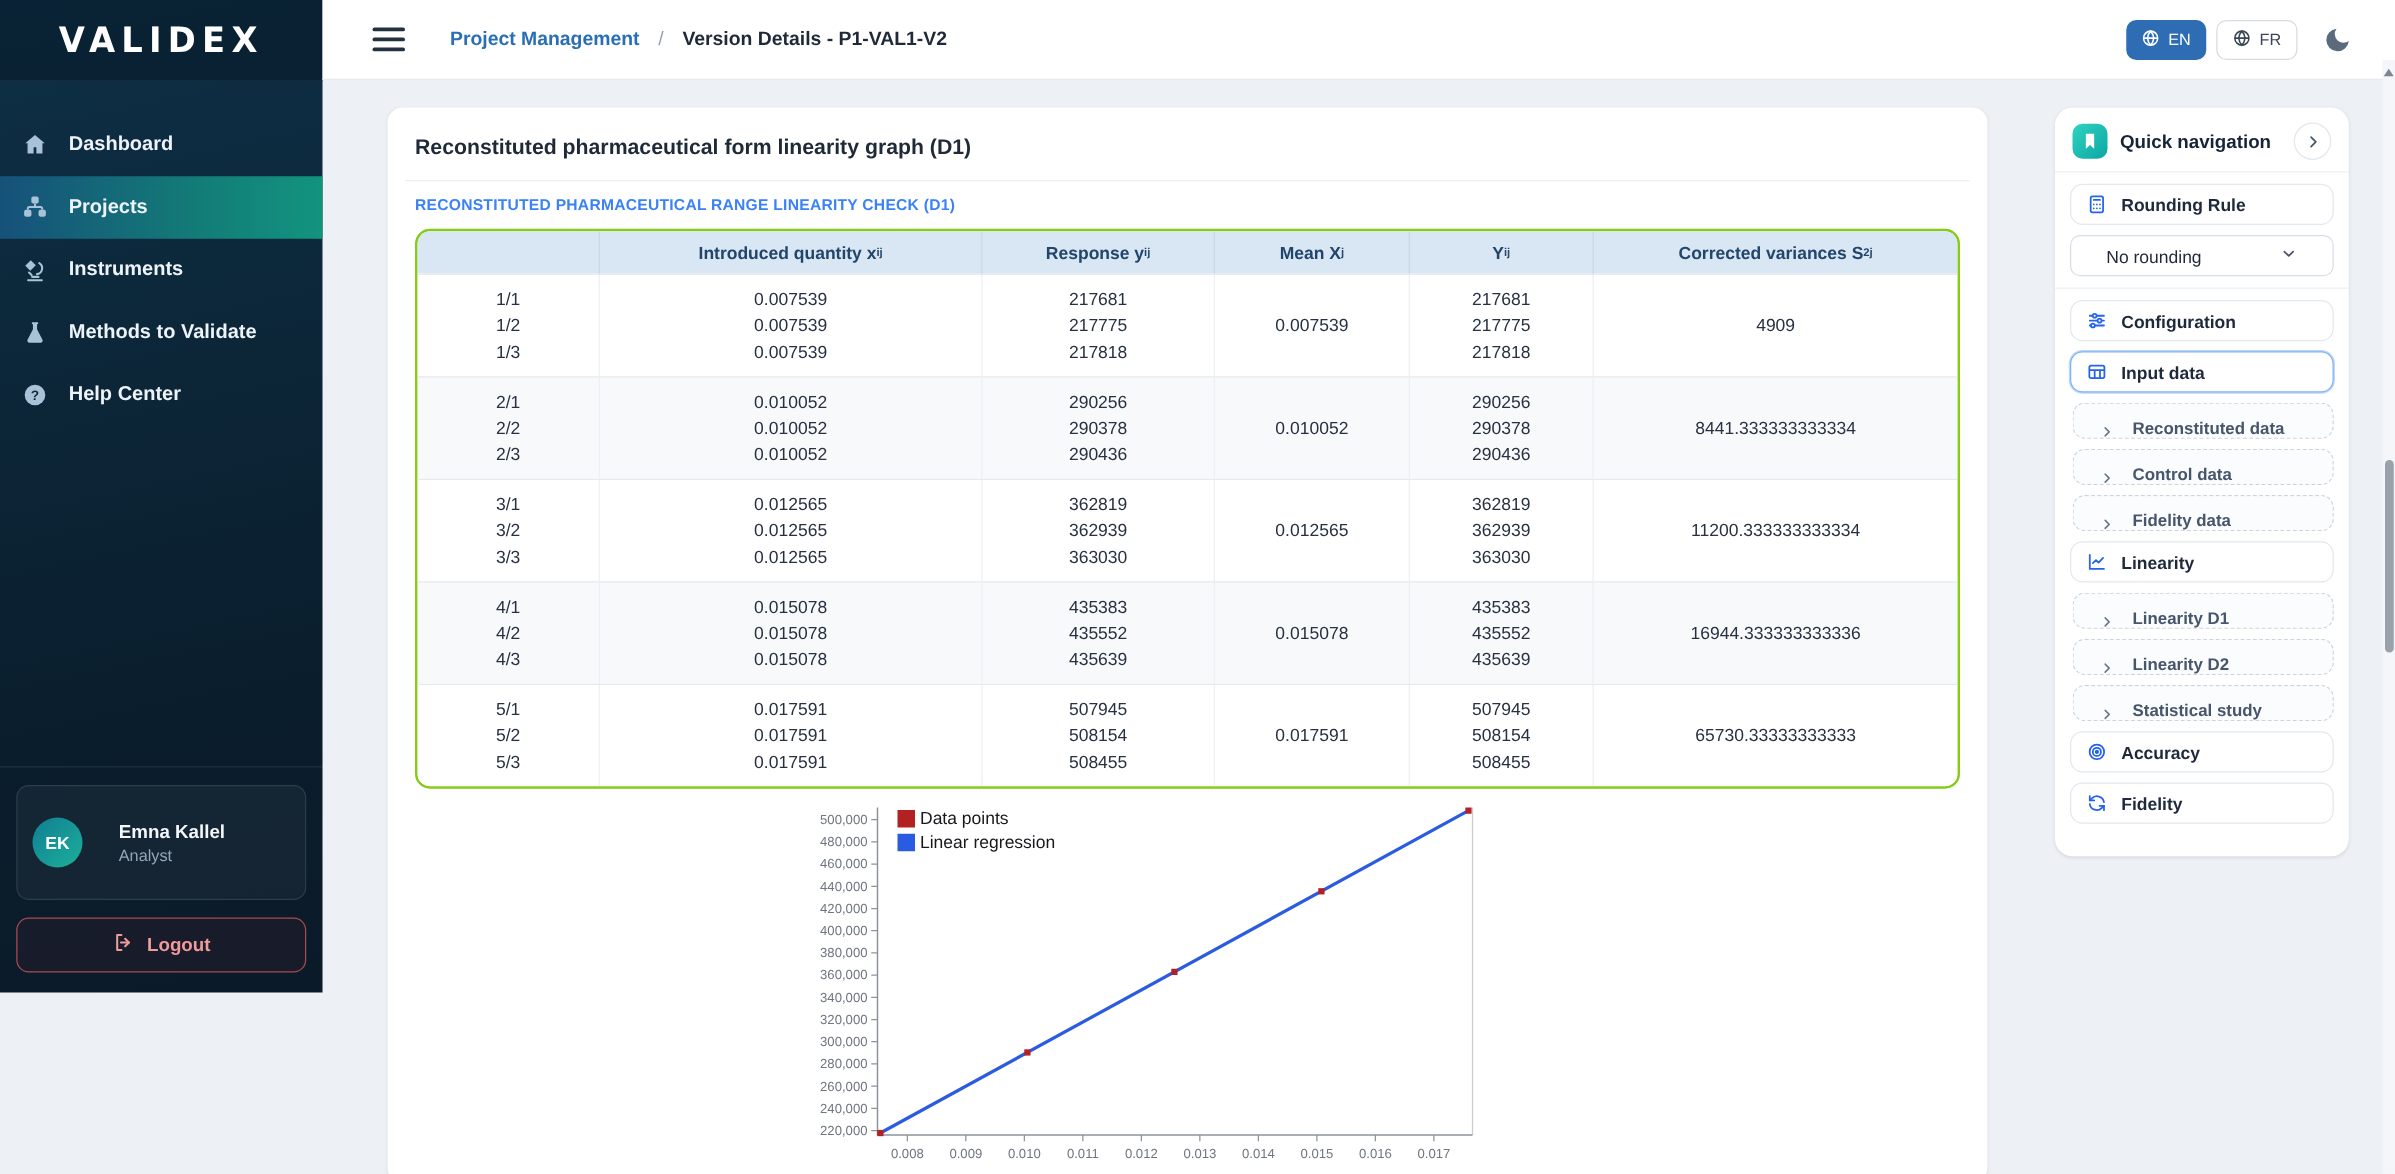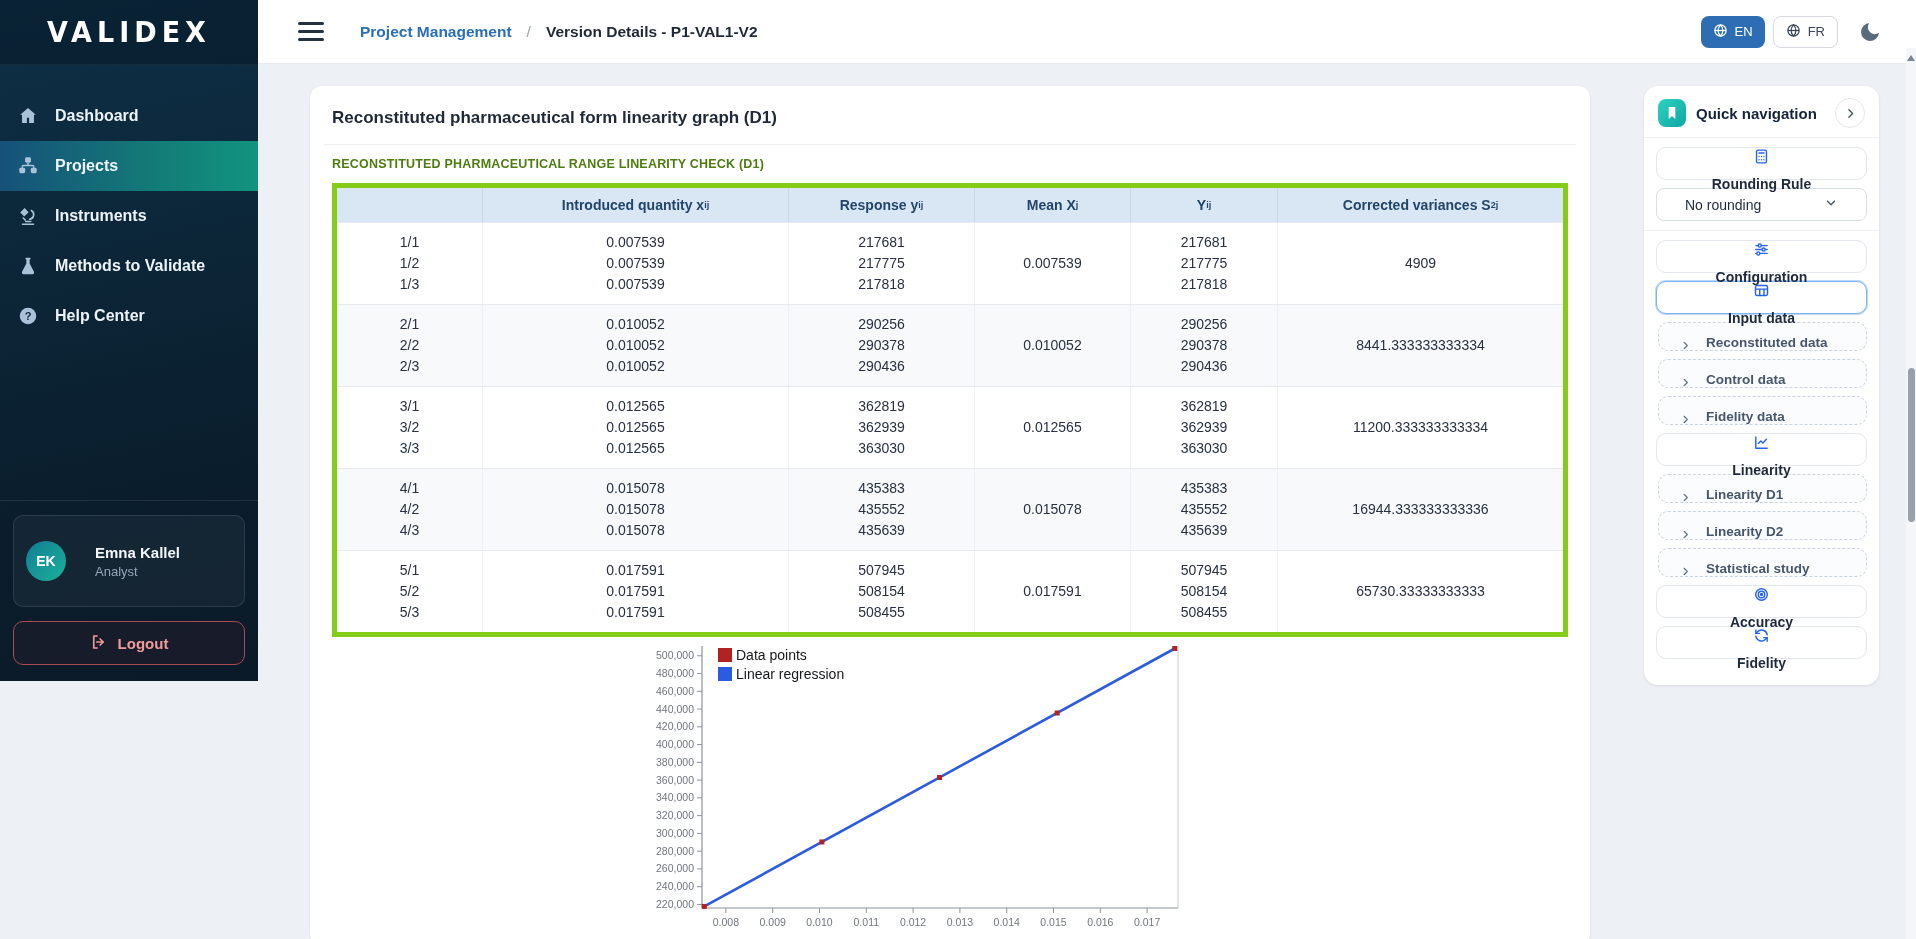--- a/index.html
+++ b/index.html
@@ -1,20 +1,20 @@
 <!DOCTYPE html>
 <html><head>
 <meta charset="utf-8">
 <style>
   * { box-sizing: border-box; margin: 0; padding: 0; }
   html, body { width: 1916px; height: 939px; overflow: hidden;
     font-family: "Liberation Sans", sans-serif; background: #edf1f6; }
 
   
-  .sidebar { position: absolute; left: 0; top: 0; width: 258px; height: 681px;
+  .sidebar { position: absolute; left: 0; top: 0; width: 258px; height: 794px;
     background: linear-gradient(168deg, #0e3047 0%, #0c2638 38%, #0a1d2c 72%, #0b1a28 100%); }
   .logo-box { height: 65px; display: flex; align-items: center; justify-content: center;
     background: rgba(6,24,38,.55); border-bottom: 1px solid rgba(255,255,255,.05); }
   .logo { font-size: 27px; font-weight: 800; letter-spacing: 5px; color: #ffffff;
     font-family: "DejaVu Sans", sans-serif; transform: scaleY(1.04); }
   .nav { padding-top: 26px; }
   .nav-item { height: 50px; display: flex; align-items: center; gap: 16px;
     padding: 0 18px 0 17px; font-size: 16px; font-weight: 600; color: #edf3f9; cursor: pointer; }
   .nav-item .ni { width: 22px; height: 22px; color: #a9c2d8; flex: 0 0 22px; }
   .nav-item .ni svg { width: 100%; height: 100%; }
@@ -51,23 +51,23 @@
   .lang.fr { background: #fff; color: #3a4656; border: 1px solid #d7dbe1; }
   .moon { width: 24px; height: 24px; margin-left: 12px; color: #5b6b7c; cursor: pointer; }
   .moon svg { width: 100%; height: 100%; }
 
   
   .card { position: absolute; left: 310px; top: 86px; width: 1280px; height: 860px;
     background: #fff; border-radius: 12px; box-shadow: 0 1px 3px rgba(16,24,40,.08);
     padding: 16px 14px; }
   .card-title { font-size: 17px; font-weight: 700; color: #1f2937;
     padding: 6px 8px 16px; border-bottom: 1px solid #edf0f3; }
-  .section-label { font-size: 12.5px; font-weight: 700; color: #4d7c0f;
+  .section-label { font-size: 12.5px; font-weight: 700; color: #3b82f6;
     letter-spacing: .2px; margin: 12px 8px 12px; }
-  .table { margin: 0 8px; border-radius: 0; overflow: hidden; border: 5px solid #84cc16; }
+  .table { margin: 0 8px; border-radius: 12px; overflow: hidden; border: 2px solid #84cc16; }
   .t-head { display: grid; grid-template-columns: 146px 306px 186px 156px 147px 1fr;
     background: #d9e6f3; height: 34px; }
   .t-head .hc { display: flex; align-items: center; justify-content: center;
     font-size: 14px; font-weight: 700; color: #22456b; border-right: 1px solid #c9d9ea; }
   .t-head .hc:last-child { border-right: none; }
   .hc sub, .gc sub { font-size: 9px; } .hc sup { font-size: 9px; }
   .t-group { display: grid; grid-template-columns: 146px 306px 186px 156px 147px 1fr;
     border-top: 1px solid #e6eaef; background: #fff; }
   .t-group.alt { background: #f7f9fb; }
   .gc { display: flex; flex-direction: column; align-items: center; justify-content: center;
@@ -84,21 +84,21 @@
     background: linear-gradient(135deg, #2dd4bf, #0ea5a5); display: flex;
     align-items: center; justify-content: center; }
   .qn-badge svg { width: 16px; height: 16px; }
   .qn-title { font-size: 15px; font-weight: 700; color: #16243a; flex: 1; }
   .qn-collapse { width: 30px; height: 30px; border-radius: 50%; border: 1px solid #e3e8ee;
     display: flex; align-items: center; justify-content: center; color: #475569; cursor: pointer; }
   .qn-collapse svg { width: 13px; height: 13px; }
   .qn-div { height: 1px; background: #eceff3; margin: 0 -12px 9px; }
   .qn-btn { display: flex; align-items: center; gap: 11px; height: 33px;
     border: 1px solid #e3e8ee; border-radius: 10px; padding: 0 12px; font-size: 14px;
-    font-weight: 700; color: #1e293b; margin-bottom: 8px; cursor: pointer; background: #fff; flex-direction: column; }
+    font-weight: 700; color: #1e293b; margin-bottom: 8px; cursor: pointer; background: #fff; }
   .qn-btn.active { border-color: #7fb4f5; box-shadow: 0 0 0 1px #bcd8f8; }
   .qn-btn .qi { width: 17px; height: 17px; color: #2563eb; flex: 0 0 17px; }
   .qn-btn .qi svg { width: 100%; height: 100%; }
   .qn-select { display: flex; align-items: center; justify-content: space-between; height: 33px;
     border: 1px solid #d8dee6; border-radius: 8px; padding: 0 28px; font-size: 14px;
     color: #1f2937; margin-bottom: 9px; cursor: pointer; background: #fff; }
   .qn-select svg { width: 14px; height: 14px; color: #4b5563; }
   .qn-sub { display: flex; align-items: flex-end; gap: 15px; height: 29px;
     border: 1px dashed #c9d4e0; border-radius: 10px; padding: 0 12px 0 21px; font-size: 13.5px;
     font-weight: 600; color: #47566b; margin: 0 0 8px 2px; background: #fbfcfe; cursor: pointer; }

